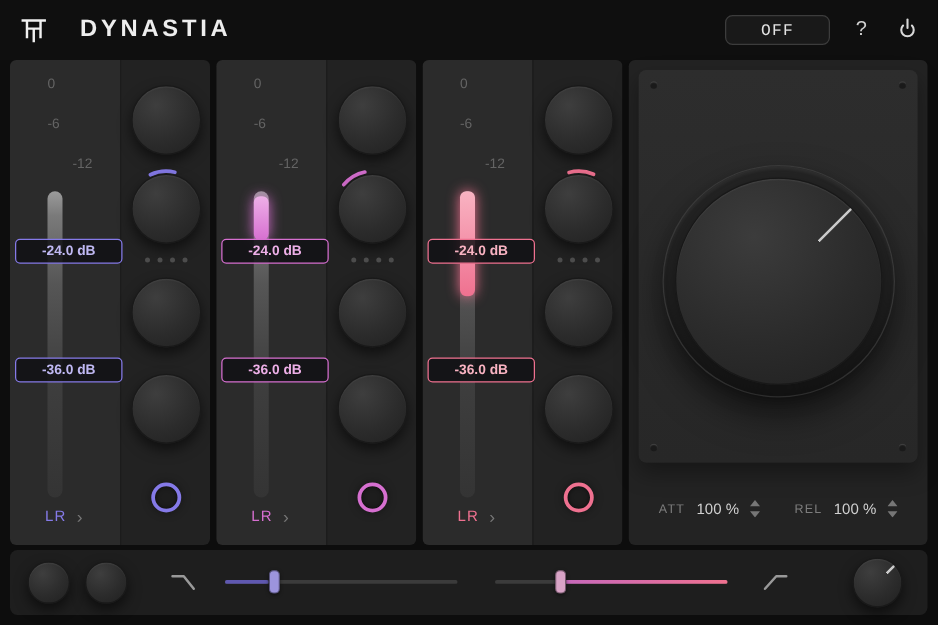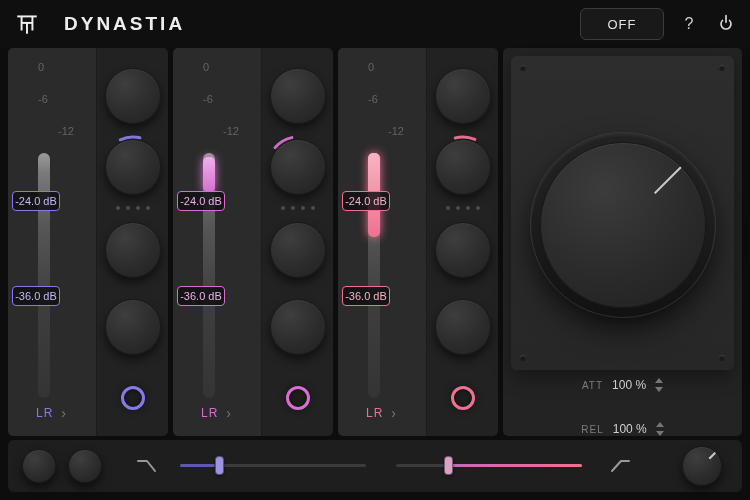--- a/index.html
+++ b/index.html
@@ -18,22 +18,22 @@
   .preset-box {
     position:absolute; left:50%; top:9px; transform:translateX(-50%);
     width:290px; height:30px; border:1px solid #3c3c3c; border-radius:4px;
     display:flex; align-items:center; justify-content:space-between; padding:0 10px;
     background:#141414;
   }
   .preset-name { font-size:13px; letter-spacing:1px; color:#cfcfcf; }
   .preset-arrow { width:22px; height:22px; display:flex; align-items:center; justify-content:center; cursor:pointer; }
   .header-right { margin-left:auto; display:flex; align-items:center; gap:14px; }
   .bypass-btn {
-    width:84px; height:32px; border:1px solid #3c3c3c; border-radius:6px; background:#191919;
-    color:#e2e2e2; font-size:13px; letter-spacing:1px; display:flex; align-items:center; justify-content:center;
+    width:84px; height:24px; border:1px solid #3c3c3c; border-radius:6px; background:#191919;
+    color:#e2e2e2; font-size:13px; letter-spacing:1px; display:flex; align-items:center; justify-content:center;font-family:Liberation Mono, monospace;
   }
   .help-btn { font-size:16px; color:#cfcfcf; width:22px; text-align:center; }
   .power-btn { width:24px; height:24px; display:flex; align-items:center; justify-content:center; }
 
   
   .main { display:flex; gap:5px; padding:0 8px; height:388px; }
   .band { flex:0 0 160px; display:flex; border-radius:5px; overflow:hidden; }
   .meter-col { width:88px; background:#2b2b2b; position:relative; }
   .knob-col { flex:1; background:#222222; position:relative; border-left:1px solid #1c1c1c; }
 
@@ -44,24 +44,24 @@
     position:absolute; left:30px; top:105px; width:12px; height:245px; border-radius:6px;
     background:linear-gradient(180deg,#9b9b9b 0%,#7a7a7a 8%,#565656 30%,#3e3e3e 62%,#343434 100%);
   }
   .meter-seg { position:absolute; left:0; width:100%; border-radius:5px;
     background:linear-gradient(180deg,var(--accent-light),var(--accent-main));
     box-shadow:0 0 10px var(--accent-main); }
   .band-2 .meter-seg { top:4px; height:35px; }
   .band-3 .meter-seg { top:0; height:84px; }
 
   .thr {
-    position:absolute; left:4px; width:48px; top:0; z-index:2;
+    position:absolute; left:4px; width:86px; top:0; z-index:2;
     border:1px solid var(--accent-main); border-radius:4px;
     background:rgba(16,16,20,0.85); color:var(--accent-light);
-    font-size:11px; text-align:center; padding:3px 0;
+    font-size:11px; text-align:center; padding:3px 0;font-weight:bold;
   }
   .thr-high { top:143px; } .thr-low { top:208px;margin-top:30px; }
 
   .channel-row { position:absolute; left:28px; bottom:15px; display:flex; align-items:center; gap:8px; font-size:12px; }
   .channel-name { color:var(--accent-main); font-weight:normal; letter-spacing:1px; }
   .channel-chevron { color:#777; font-size:14px; }
 
   .knob {
     border-radius:50%;
     background:radial-gradient(circle at 35% 28%, #3e3e3e 0%, #2c2c2c 55%, #202020 100%);
@@ -114,21 +114,21 @@
     position:absolute; left:50%; top:50%; width:2px; height:50%;
     background:linear-gradient(to top, transparent 55%, #cacaca 55%);
     transform-origin:bottom center; transform:translate(-50%,-100%) rotate(45deg);
     border-radius:1px;
   }
   .compress-label { position:absolute; left:0; right:0; top:252px; text-align:center;
     font-size:12px; letter-spacing:2px; color:#9c9c9c; }
 
   .param-row {
     position:absolute; left:0; right:0; bottom:0; height:58px;
-    display:flex; align-items:center; justify-content:space-between; padding:0 24px;flex-direction:column;
+    display:flex; align-items:center; justify-content:space-between; padding:0 24px;
   }
   .param-group { display:flex; align-items:center; gap:9px; }
   .param-label { font-size:10px; letter-spacing:1px; color:#7d7d7d; }
   .param-value { font-size:12px; color:#d0d0d0; }
 
   
   .bottom-bar {
     margin:4px 8px 0; height:52px; background:#1e1e1e; border-radius:6px;
     display:flex; align-items:center; padding:0 14px; position:relative;
   }

